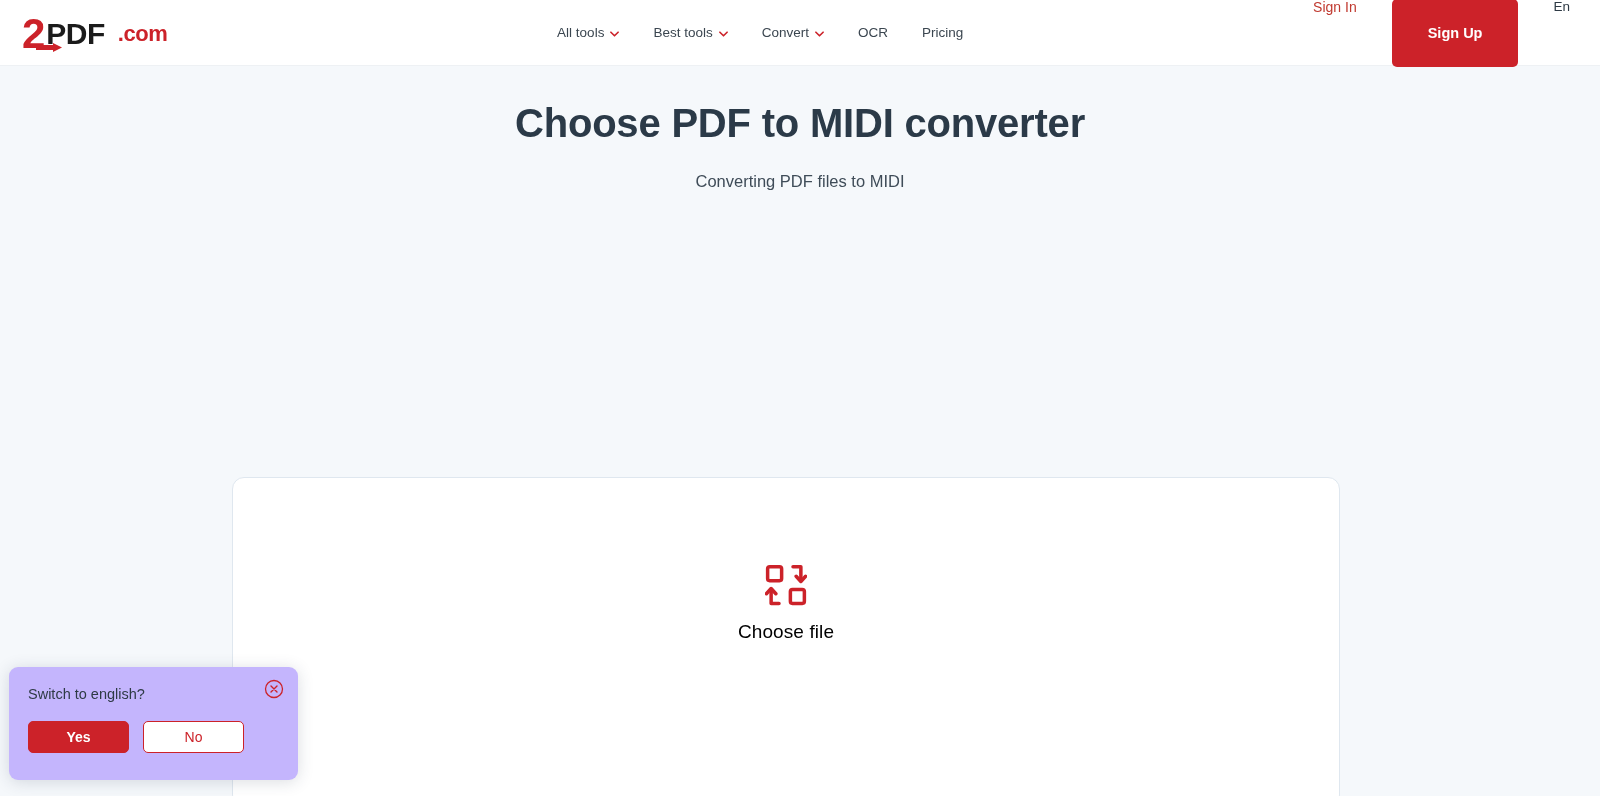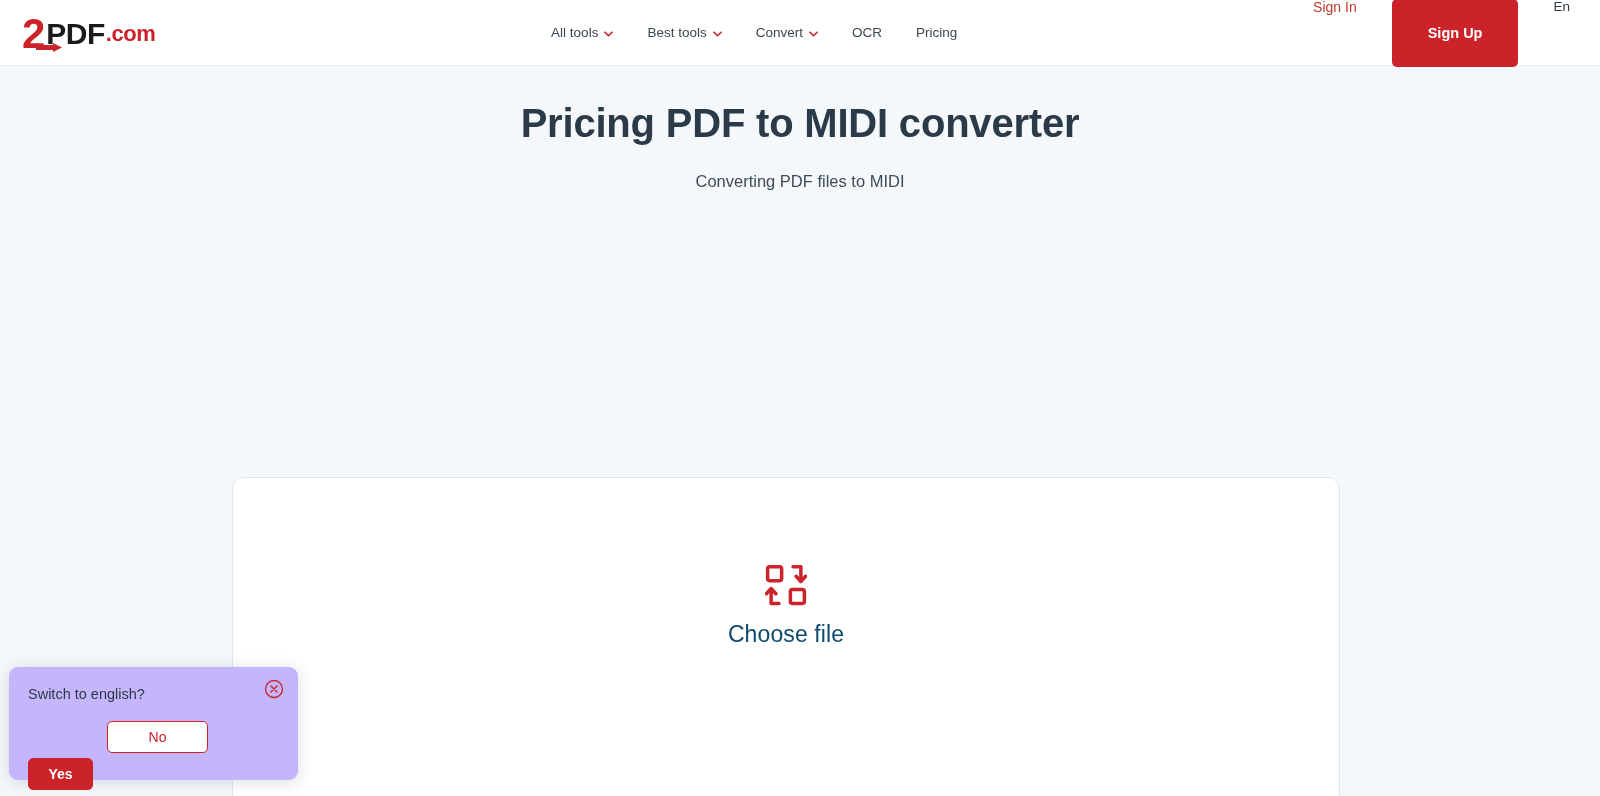--- a/index.html
+++ b/index.html
@@ -59,21 +59,21 @@
     font-weight: 700;
     color: #1b1b1b;
     letter-spacing: -0.5px;
     margin-left: 1px;
   }
   .logo-com {
     font-size: 22px;
     font-weight: 700;
     color: #cc2229;
     letter-spacing: -0.5px;
-    margin-left: 1px;
+    margin-left: 13px;
   }
 
   
   .nav {
     display: flex;
     align-items: flex-end;
     gap: 34px;
     margin: 0 auto;
     padding-left: 40px;
   }
@@ -170,22 +170,22 @@
     color: #cc2229;
   }
   .drop-title {
     font-size: 25px;
     font-weight: 400;
     color: #3b4752;
     margin-top: 30px;
     letter-spacing: 0.1px;
   }
   .choose-file {
-    font-size: 23px;
-    color: #0c4a6e;
+    font-size: 19px;
+    color: #000000;
     margin-top: 15px;
     cursor: pointer;
     letter-spacing: 0.1px;
   }
 
   
   .lang-dialog {
     position: absolute;
     left: 9px;
     top: 667px;
@@ -206,25 +206,24 @@
     gap: 14px;
     margin-top: 19px;
   }
   .btn-yes {
     background: #cc2229;
     color: #ffffff;
     font-size: 14px;
     font-weight: 700;
     border: 1px solid #cc2229;
     border-radius: 5px;
-    width: 65px;
+    width: 101px;
     height: 32px;
     cursor: pointer;
     font-family: inherit;
-    margin-top: 37px;
   }
   .btn-no {
     background: #ffffff;
     color: #cc2229;
     font-size: 14px;
     border: 1px solid #cc2229;
     border-radius: 5px;
     width: 101px;
     height: 32px;
     cursor: pointer;
@@ -285,21 +284,21 @@
   </nav>
 
   <div class="header-right">
     <span class="sign-in">Sign In</span>
     <button class="sign-up">Sign Up</button>
     <span class="lang">En</span>
   </div>
 </div>
 
 <div class="hero">
-  <h1>Pricing PDF to MIDI converter</h1>
+  <h1>Choose PDF to MIDI converter</h1>
   <p>Converting PDF files to MIDI</p>
 </div>
 
 <div class="dropzone-wrap">
   <div class="dropzone">
     <svg class="convert-icon" viewBox="0 0 24 24" fill="none">
       <rect x="1.5" y="1.5" width="8" height="8" rx="1.2" stroke="currentColor" stroke-width="2"></rect>
       <rect x="14.5" y="14.5" width="8" height="8" rx="1.2" stroke="currentColor" stroke-width="2"></rect>
       <path d="M16 1.5 H20.5 V9" stroke="currentColor" stroke-width="2" stroke-linecap="round" stroke-linejoin="round"></path>
       <path d="M17.8 7 L20.5 10 L23.2 7" stroke="currentColor" stroke-width="2" stroke-linecap="round" stroke-linejoin="round" fill="none"></path>

